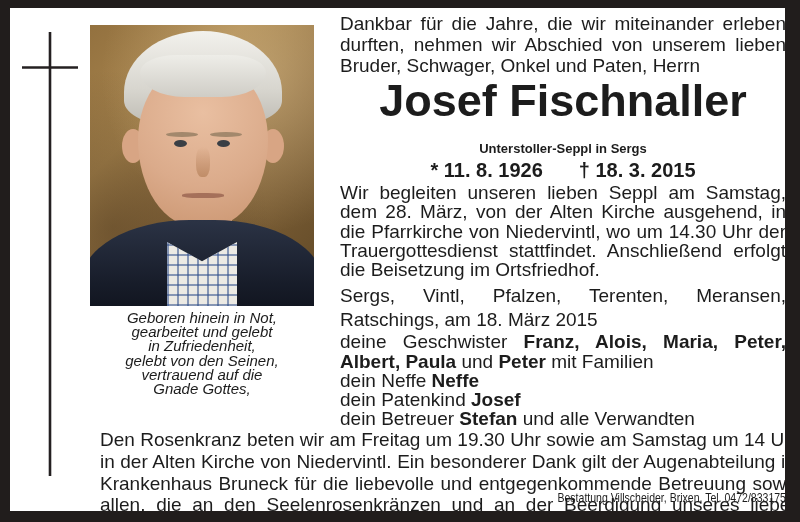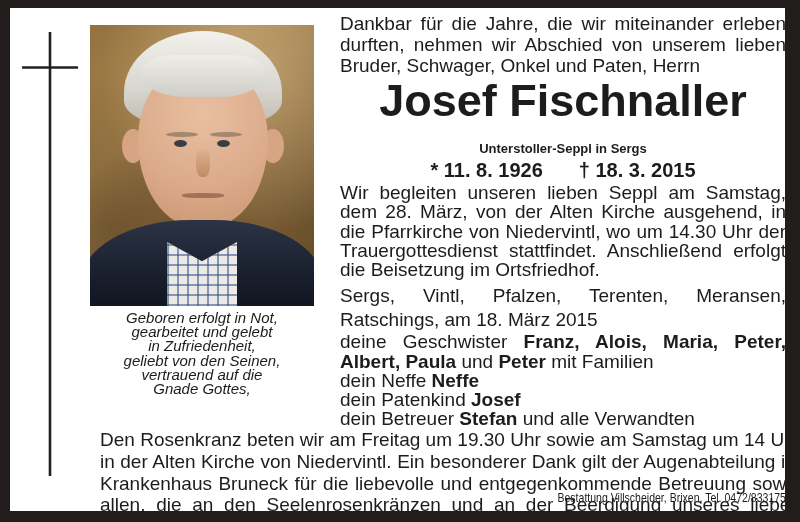--- a/index.html
+++ b/index.html
@@ -92,24 +92,24 @@
     <div class="brow brow-r"></div>
     <div class="eye eye-l"></div>
     <div class="eye eye-r"></div>
     <div class="nose"></div>
     <div class="mouth"></div>
     <div class="jacket"></div>
     <div class="shirt"></div>
   </div>
 
   <div class="poem">
-    <div>Geboren erfolgt in Not,</div>
+    <div>Geboren hinein in Not,</div>
     <div>gearbeitet und gelebt</div>
     <div>in Zufriedenheit,</div>
-    <div>geliebt von den Seinen,</div>
+    <div>gelebt von den Seinen,</div>
     <div>vertrauend auf die</div>
     <div>Gnade Gottes,</div>
   </div>
 
   <div class="col">
     <p class="intro">Dankbar für die Jahre, die wir miteinander erleben durften, nehmen wir Abschied von unserem lieben Bruder, Schwager, Onkel und Paten, Herrn</p>
     <h1 class="name">Josef Fischnaller</h1>
     <div class="nick">Unterstoller-Seppl in Sergs</div>
     <div class="dates">
       <span>* 11. 8. 1926</span>

